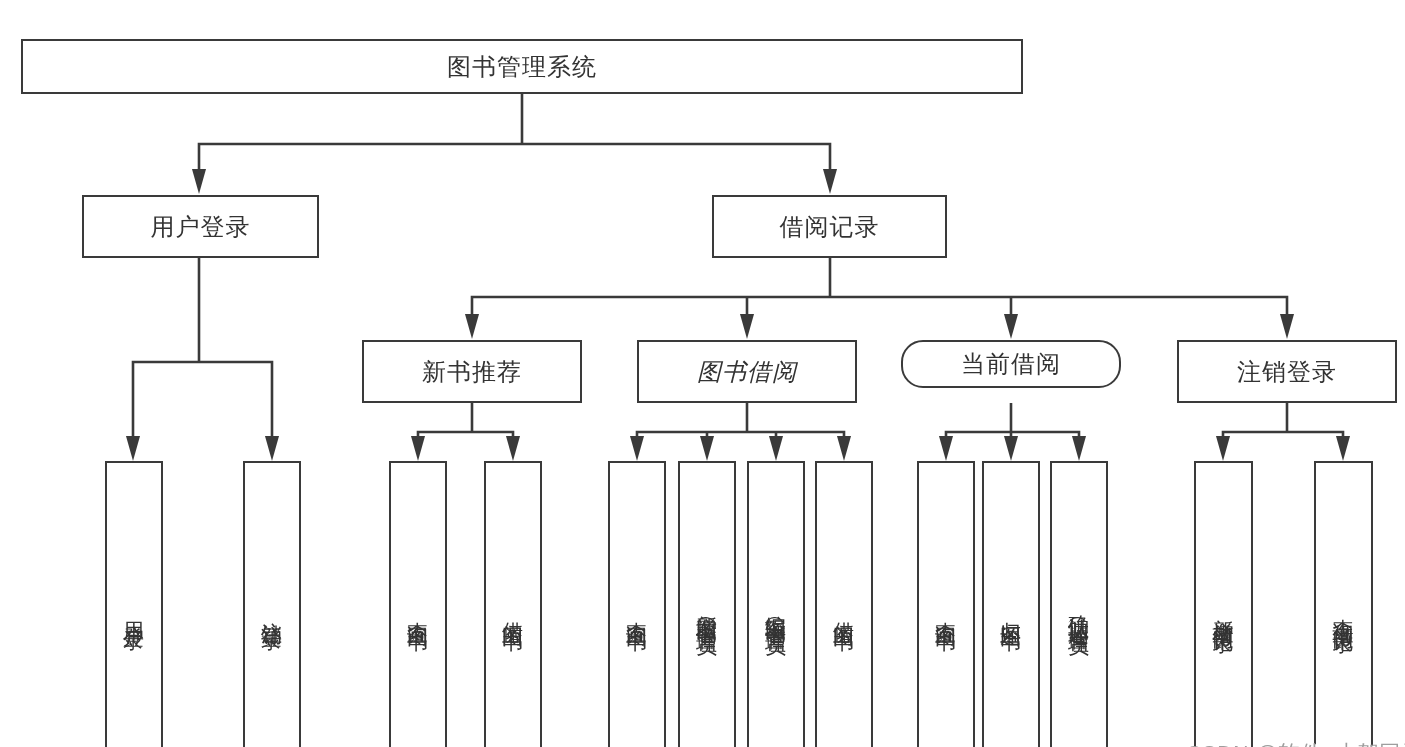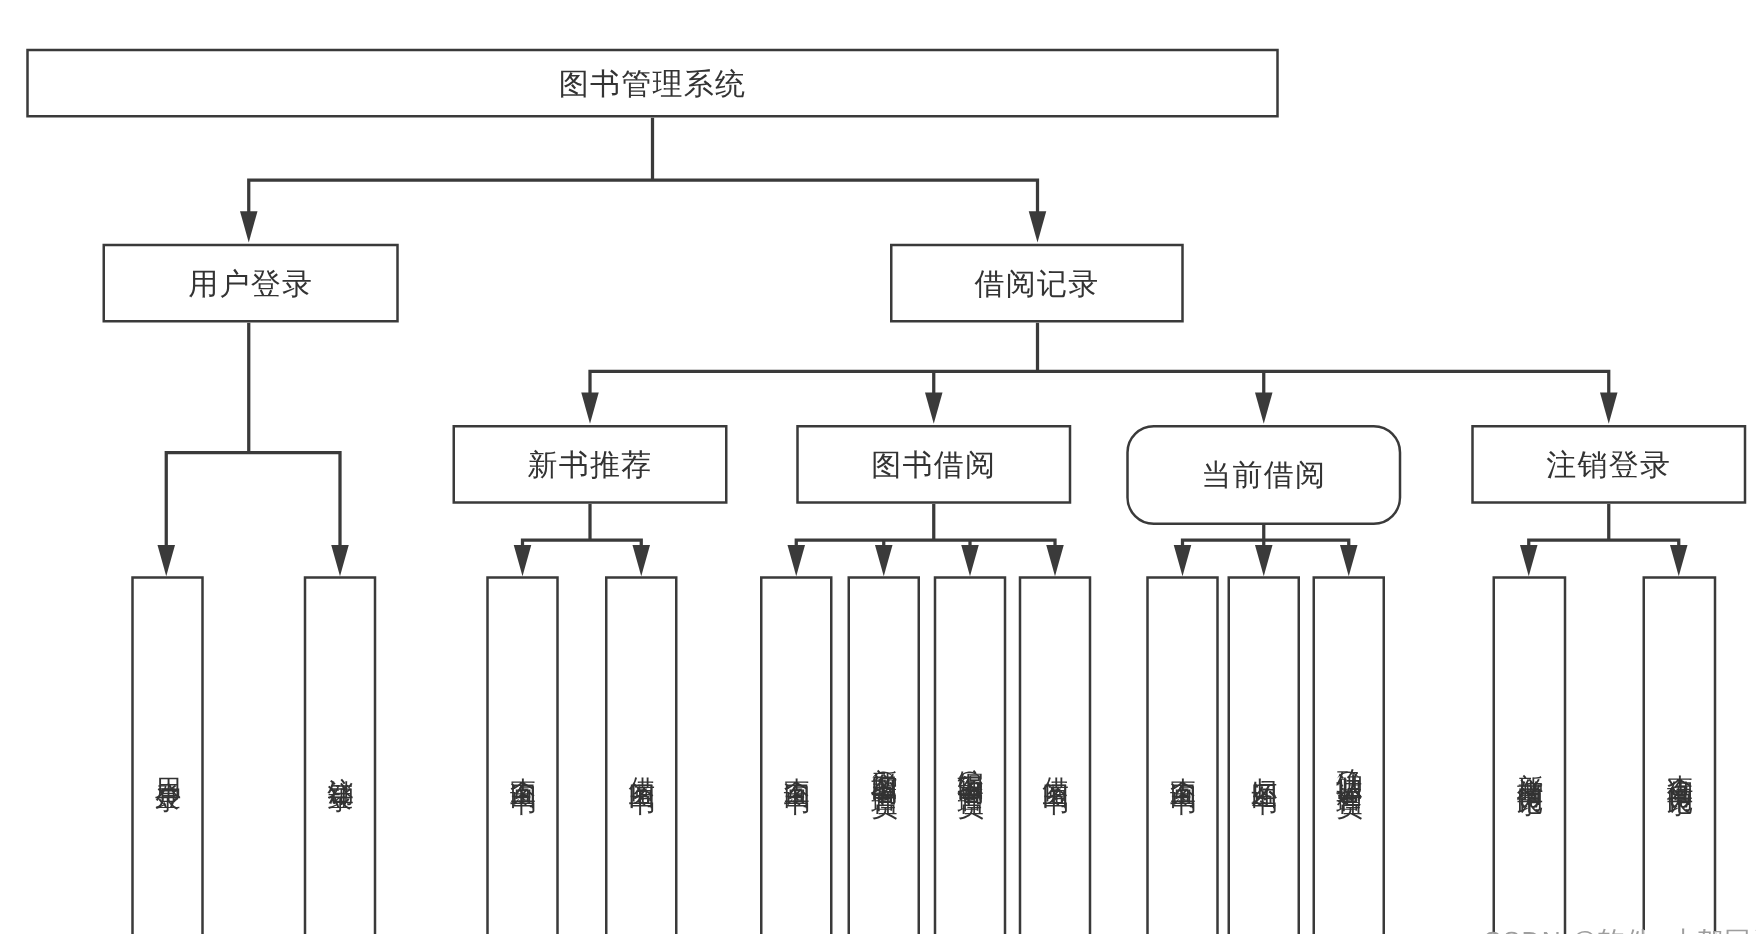--- a/index.html
+++ b/index.html
@@ -98,22 +98,22 @@
       <polygon points="1336,410 1350,410 1343,435"></polygon>
     </g>
   </svg>
 
   <div class="box hbox" style="left:21px;top:13px;width:1002px;height:55px;">图书管理系统</div>
 
   <div class="box hbox" style="left:82px;top:169px;width:237px;height:63px;">用户登录</div>
   <div class="box hbox" style="left:712px;top:169px;width:235px;height:63px;">借阅记录</div>
 
   <div class="box hbox" style="left:362px;top:314px;width:220px;height:63px;text-align:center;">新书推荐</div>
-  <div class="box hbox" style="left:637px;top:314px;width:220px;height:63px;">图书借阅</div>
-  <div class="box hbox" style="left:901px;top:314px;width:220px;height:80px;border-radius:22px;">当前借阅</div>
+  <div class="box hbox" style="left:637px;top:314px;width:220px;height:63px;font-style:italic;">图书借阅</div>
+  <div class="box hbox" style="left:901px;top:314px;width:220px;height:48px;border-radius:22px;">当前借阅</div>
   <div class="box hbox" style="left:1177px;top:314px;width:220px;height:63px;">注销登录</div>
 
   <div class="box vbox" style="left:105px;top:435px;width:58px;height:300px;">用户登录</div>
   <div class="box vbox" style="left:243px;top:435px;width:58px;height:300px;">注销登录</div>
 
   <div class="box vbox" style="left:389px;top:435px;width:58px;height:300px;">查询图书</div>
   <div class="box vbox" style="left:484px;top:435px;width:58px;height:300px;">借阅图书</div>
 
   <div class="box vbox" style="left:608px;top:435px;width:58px;height:300px;">查询图书</div>
   <div class="box vbox" style="left:678px;top:435px;width:58px;height:300px;">新增图书（管理员）</div>

